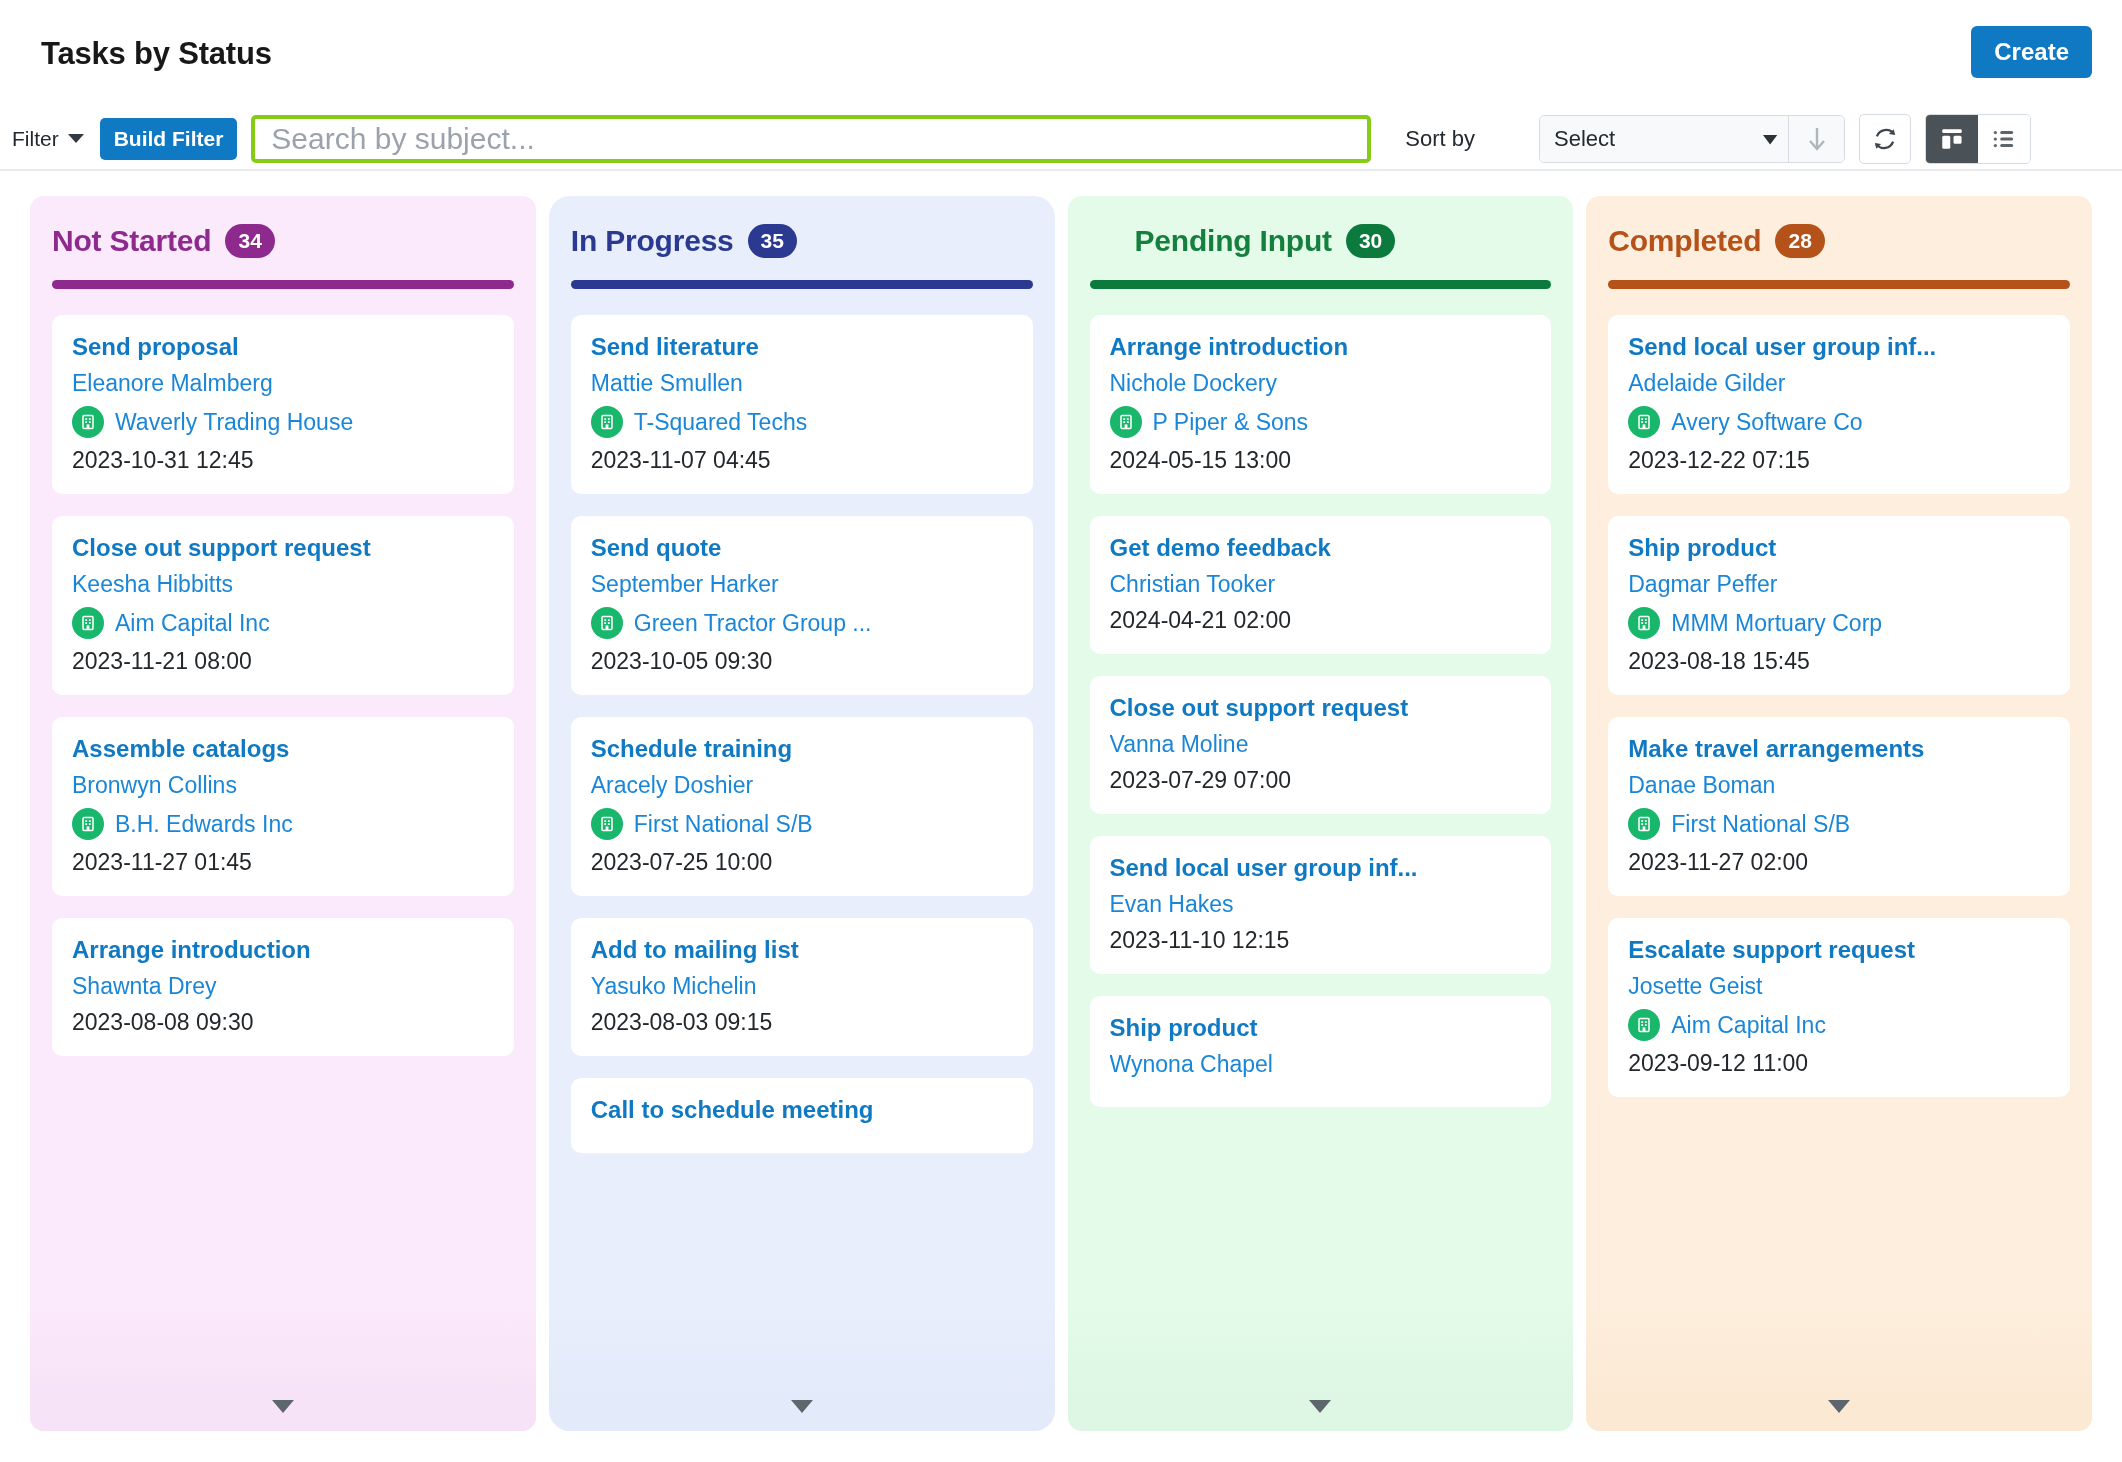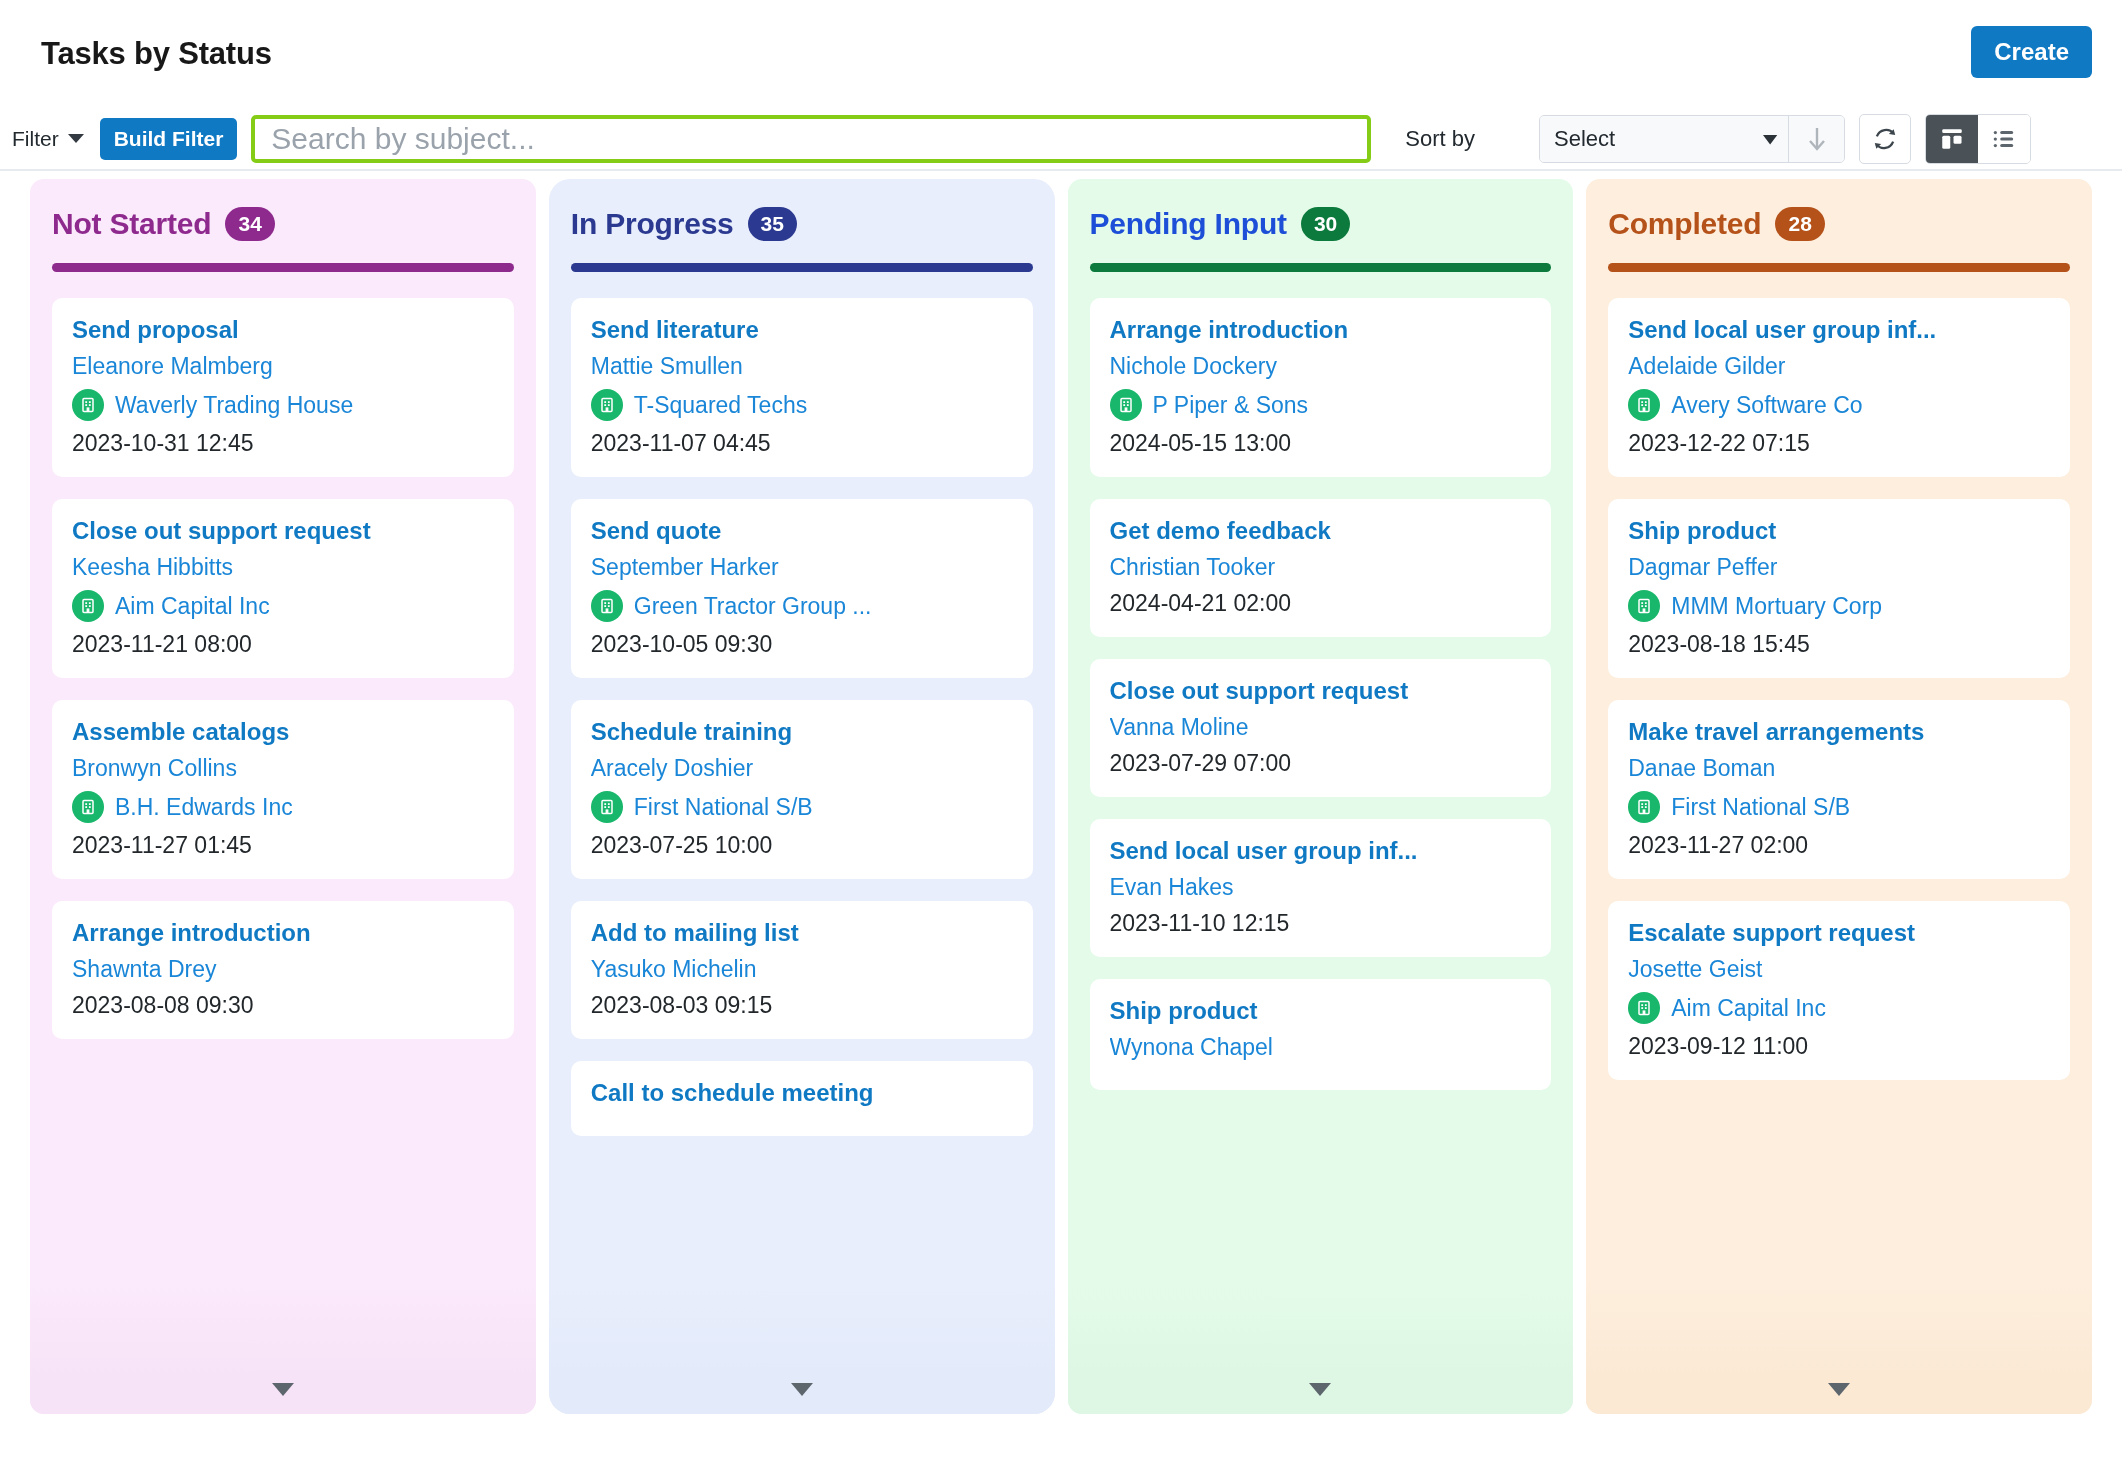--- a/index.html
+++ b/index.html
@@ -159,21 +159,21 @@
     justify-content: center;
     background: #ffffff;
     cursor: pointer;
   }
   .view-toggle .vbtn.active { background: #4a5157; }
 
   
   .board {
     display: flex;
     gap: 13px;
-    padding: 8px 30px 0 30px;
+    padding: 25px 30px 0 30px;
     height: calc(1462px - 108px - 63px);
     align-items: flex-start;
   }
   .column {
     flex: 1 1 0;
     min-width: 0;
     border-radius: 14px;
     padding: 28px 22px 0 22px;
     height: 1235px;
     position: relative;
@@ -475,21 +475,21 @@
         <div class="card">
           <div class="card-subject">Call to schedule meeting</div>
         </div>
       </div>
       <div class="col-fade" style="background: linear-gradient(rgba(232, 238, 251, 0) 0%, rgb(227, 234, 250) 72%);">
         <div class="chevron-more"></div>
       </div>
     </div>
     <div class="column" style="background: rgb(228, 251, 233);">
       <div class="col-head">
-        <div class="col-title" style="color: #1d4ed8;">Pending Input</div>
+        <div class="col-title" style="color: #15803d; margin-left: 45px;">Pending Input</div>
         <div class="col-count" style="background: rgb(13, 122, 61);">30</div>
       </div>
       <div class="col-rule" style="background: rgb(13, 122, 61);"></div>
       <div class="cards">
         <div class="card">
           <div class="card-subject">Arrange introduction</div>
           <div class="card-contact">Nichole Dockery</div>
           <div class="card-account">
             <span class="acct-icon">
               <svg width="18" height="18" viewBox="0 0 18 18">

